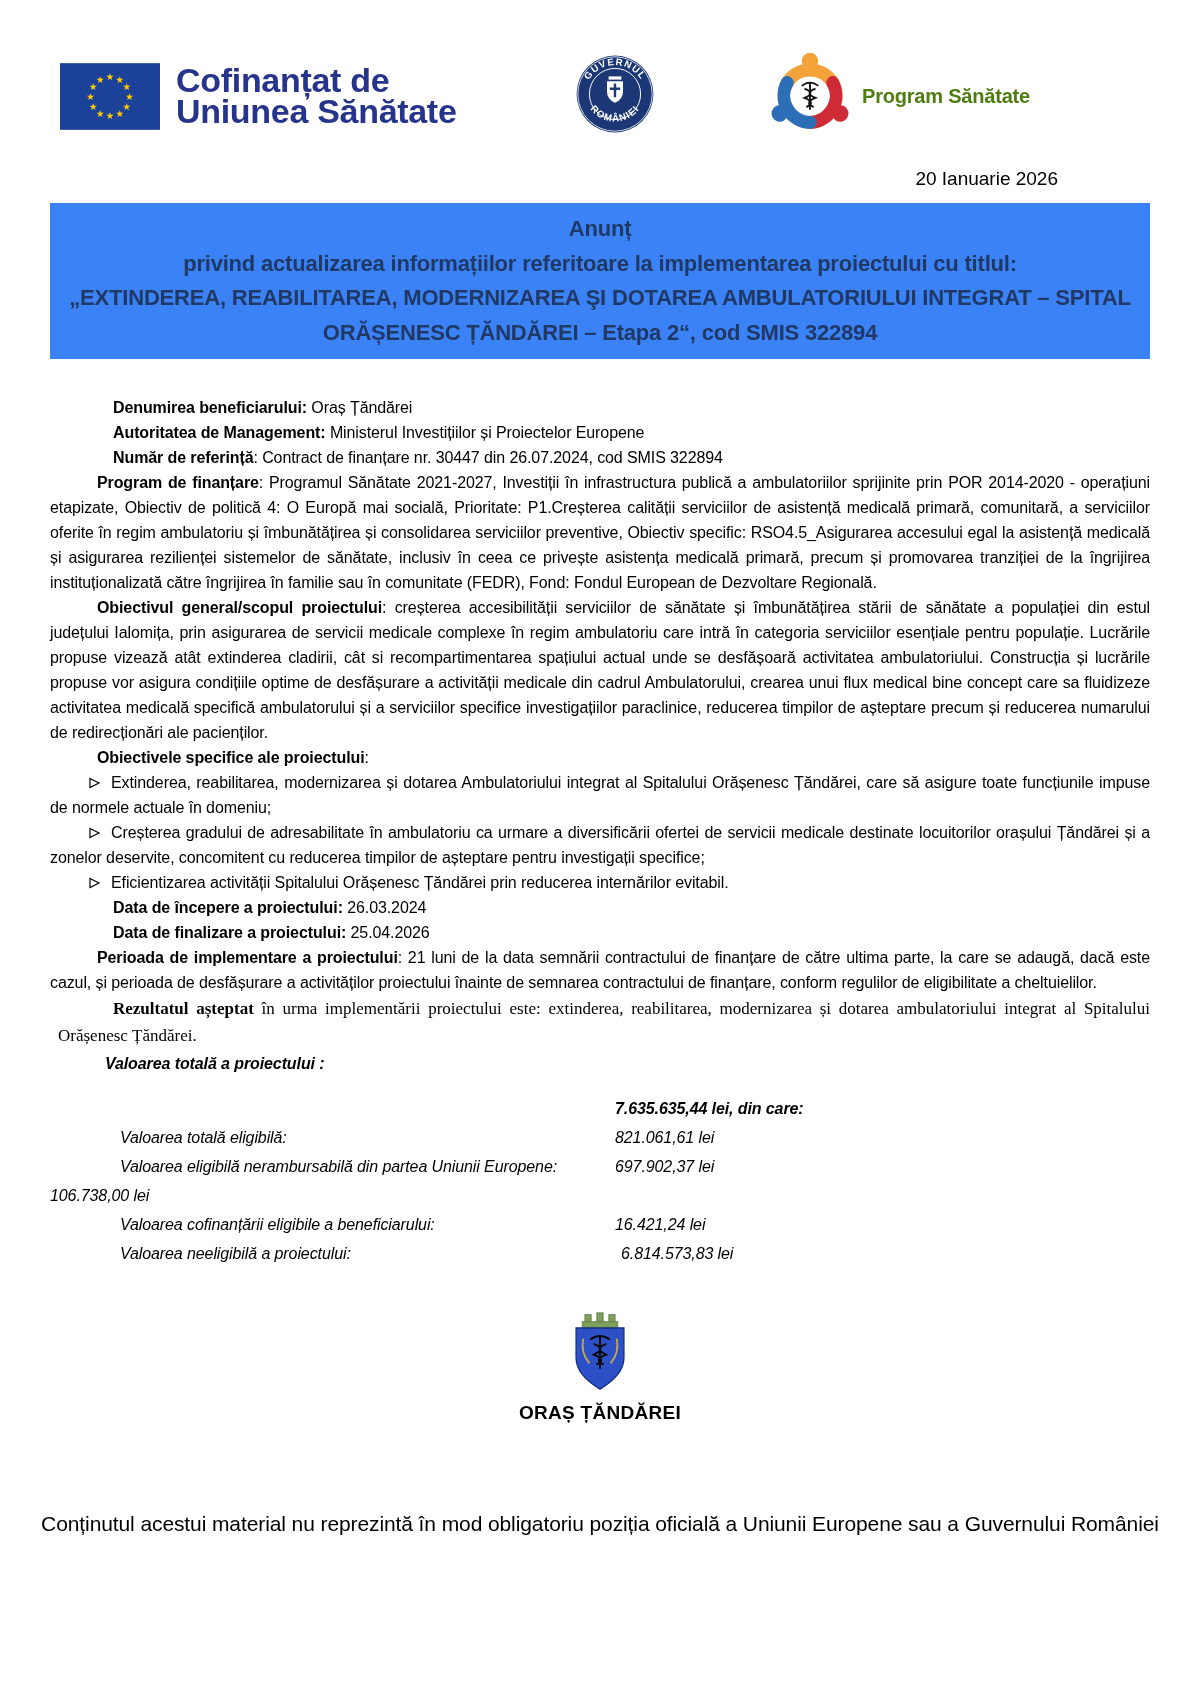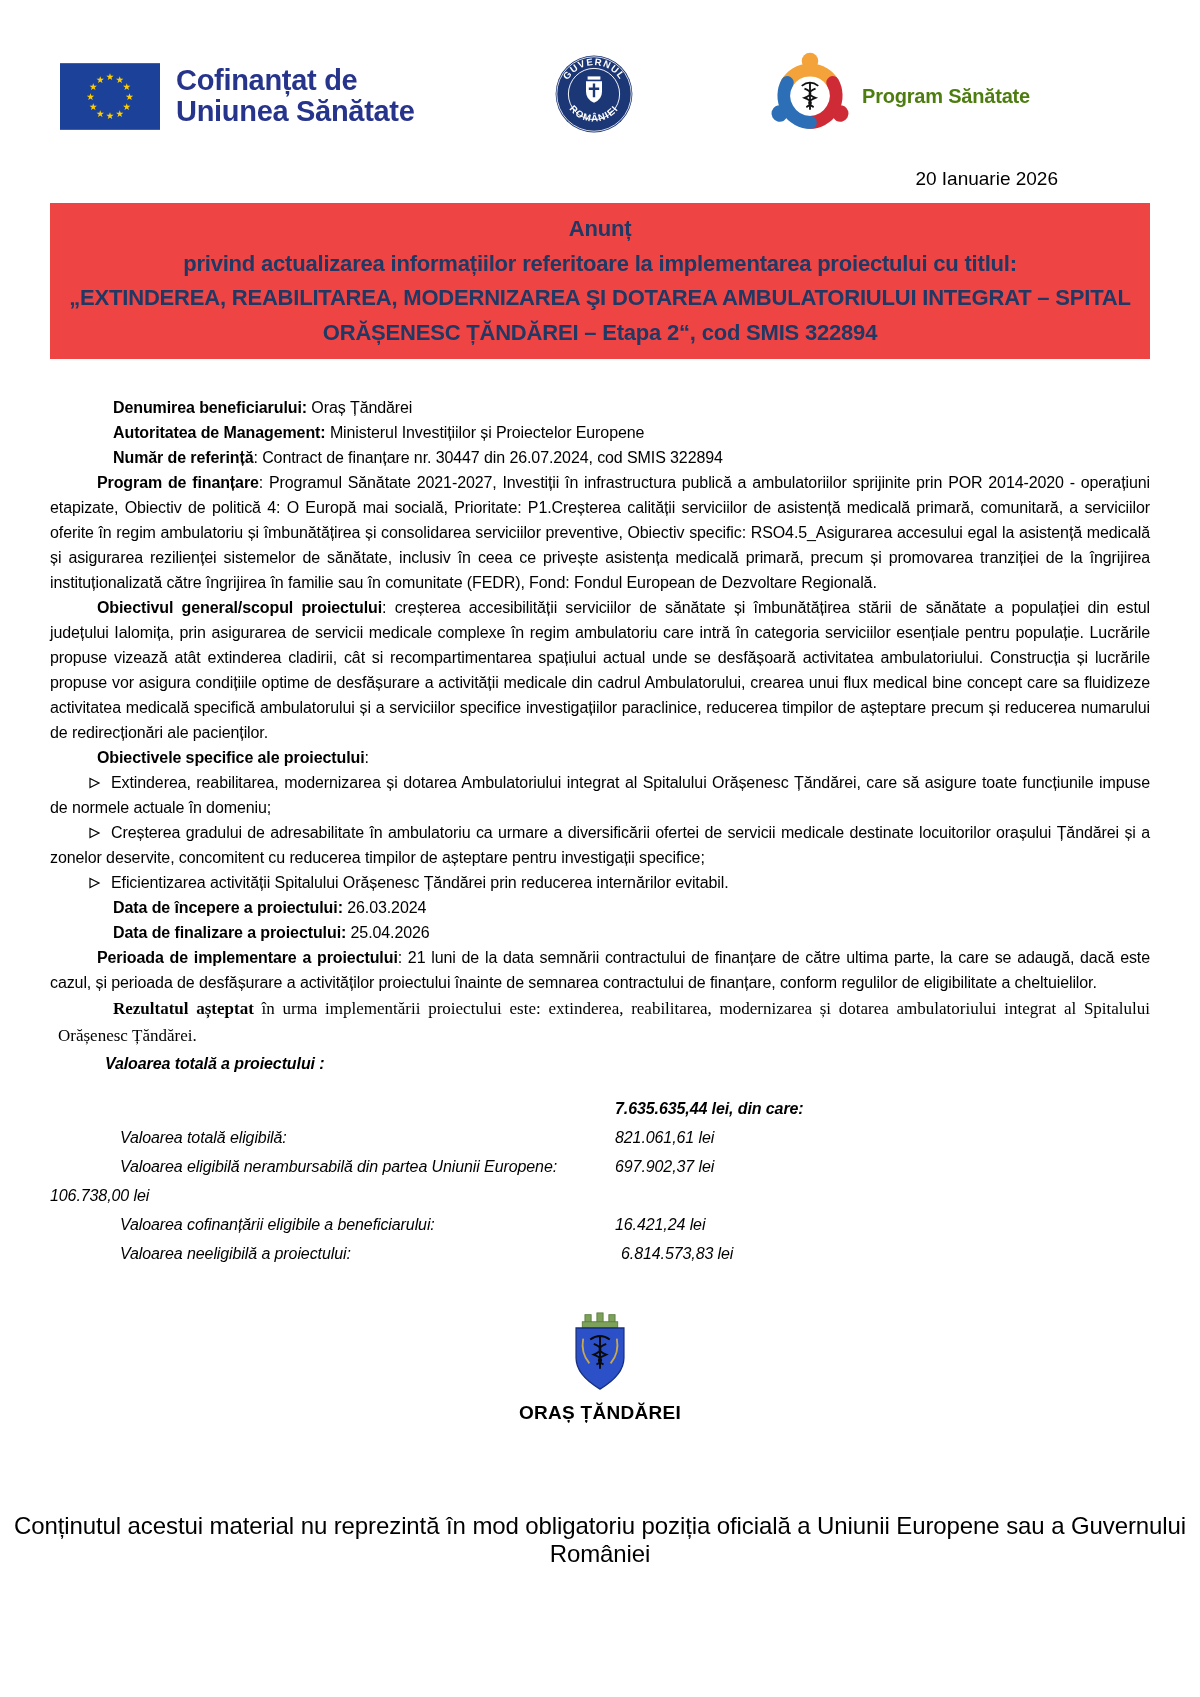--- a/index.html
+++ b/index.html
@@ -3,29 +3,29 @@
 <meta charset="utf-8">
 <style>
   html, body { margin:0; padding:0; }
   body {
     width:1200px; height:1697px; background:#ffffff; overflow:hidden;
     font-family:"Liberation Sans", sans-serif; color:#000;
     position:relative;
   }
   .logos { display:flex; align-items:center; margin-top:50px; height:92px; }
   .eu-logo { margin-left:60px; display:flex; align-items:center; gap:16px; }
-  .eu-text { color:#27348B; font-weight:bold; font-size:29px; line-height:31px; letter-spacing:-0.3px; }
+  .eu-text { color:#27348B; font-weight:bold; font-size:34px; line-height:31px; letter-spacing:-0.3px; }
   .gov-logo { margin-left:auto; margin-right:auto; padding-left:10px; }
   .health-logo { display:flex; align-items:center; gap:6px; margin-right:170px; }
   .health-label { color:#4d7c0f; font-weight:bold; font-size:20px; letter-spacing:-0.2px; }
 
   .date-line { text-align:right; padding-right:142px; font-weight:normal; font-size:19px; margin-top:26px; }
 
   .title-block {
-    margin:13px 50px 0 50px; background:#ef4444; color:#1F3864;
+    margin:13px 50px 0 50px; background:#3b82f6; color:#1F3864;
     font-weight:bold; font-size:22px; line-height:34.5px; text-align:center;
     padding:9px 14px; letter-spacing:-0.2px;
   }
 
   main { margin:36px 50px 0 50px; font-size:16px; line-height:25px; letter-spacing:-0.1px; }
   main p { margin:0; }
   .ind55 { text-indent:55px;margin-left:8px; }
   .ind47 { text-indent:47px; }
   .just { text-align:justify; }
   .bullet { text-indent:38px; text-align:justify; }
@@ -38,21 +38,21 @@
   .vrow.head .vlbl { padding-left:55px; font-weight:bold; }
   .vrow.head .vval { font-weight:bold;margin-top:45px; }
   .vval { flex:1; }
   .vval.pad { padding-left:6px; }
 
   .coat { text-align:center; margin-top:42px; }
   .org-name { text-align:center; font-weight:bold; font-size:19px; margin-top:6px; letter-spacing:0.3px; }
 
   .disclaimer {
     position:absolute; left:0; right:0; top:1512px;
-    text-align:center; font-size:24px; letter-spacing:-0.1px;
+    text-align:center; font-size:21px; letter-spacing:-0.1px;
   }
 </style>
 </head>
 <body>
 
 <div>
 
   <header class="logos">
     <div class="eu-logo">
       <svg width="100" height="67" viewBox="0 0 180 120">

